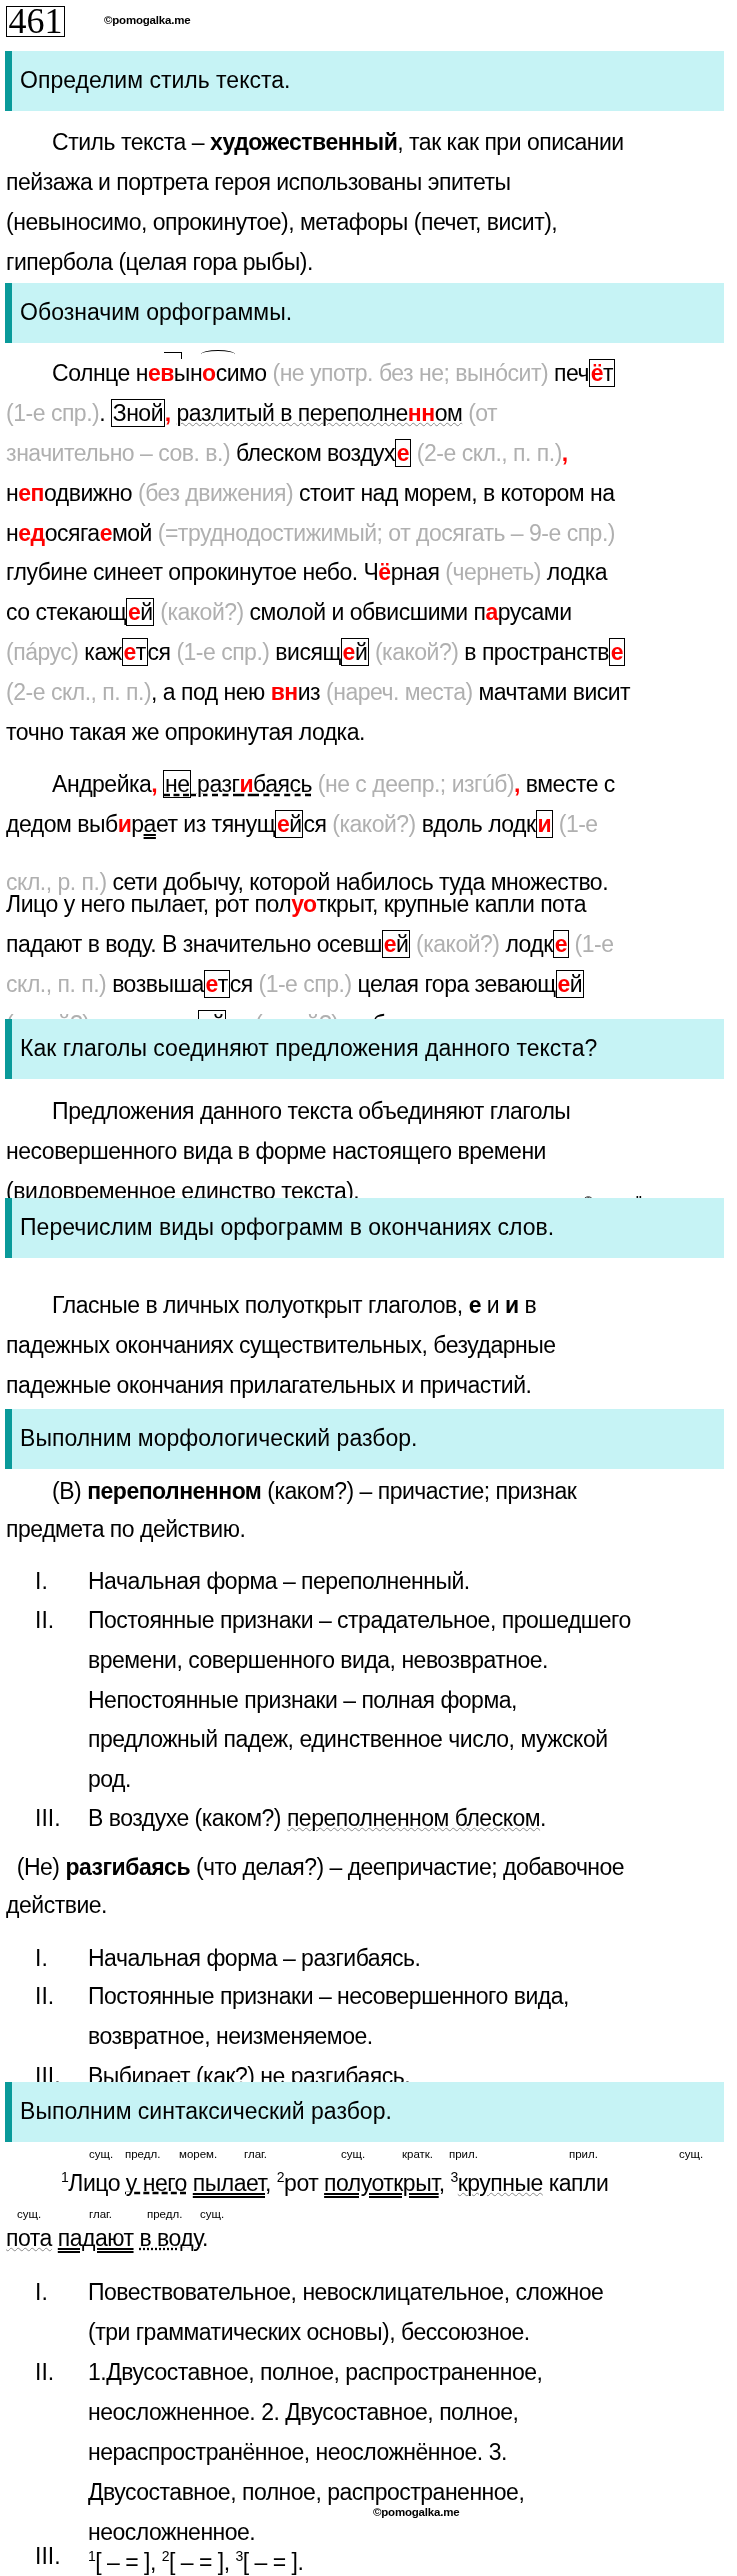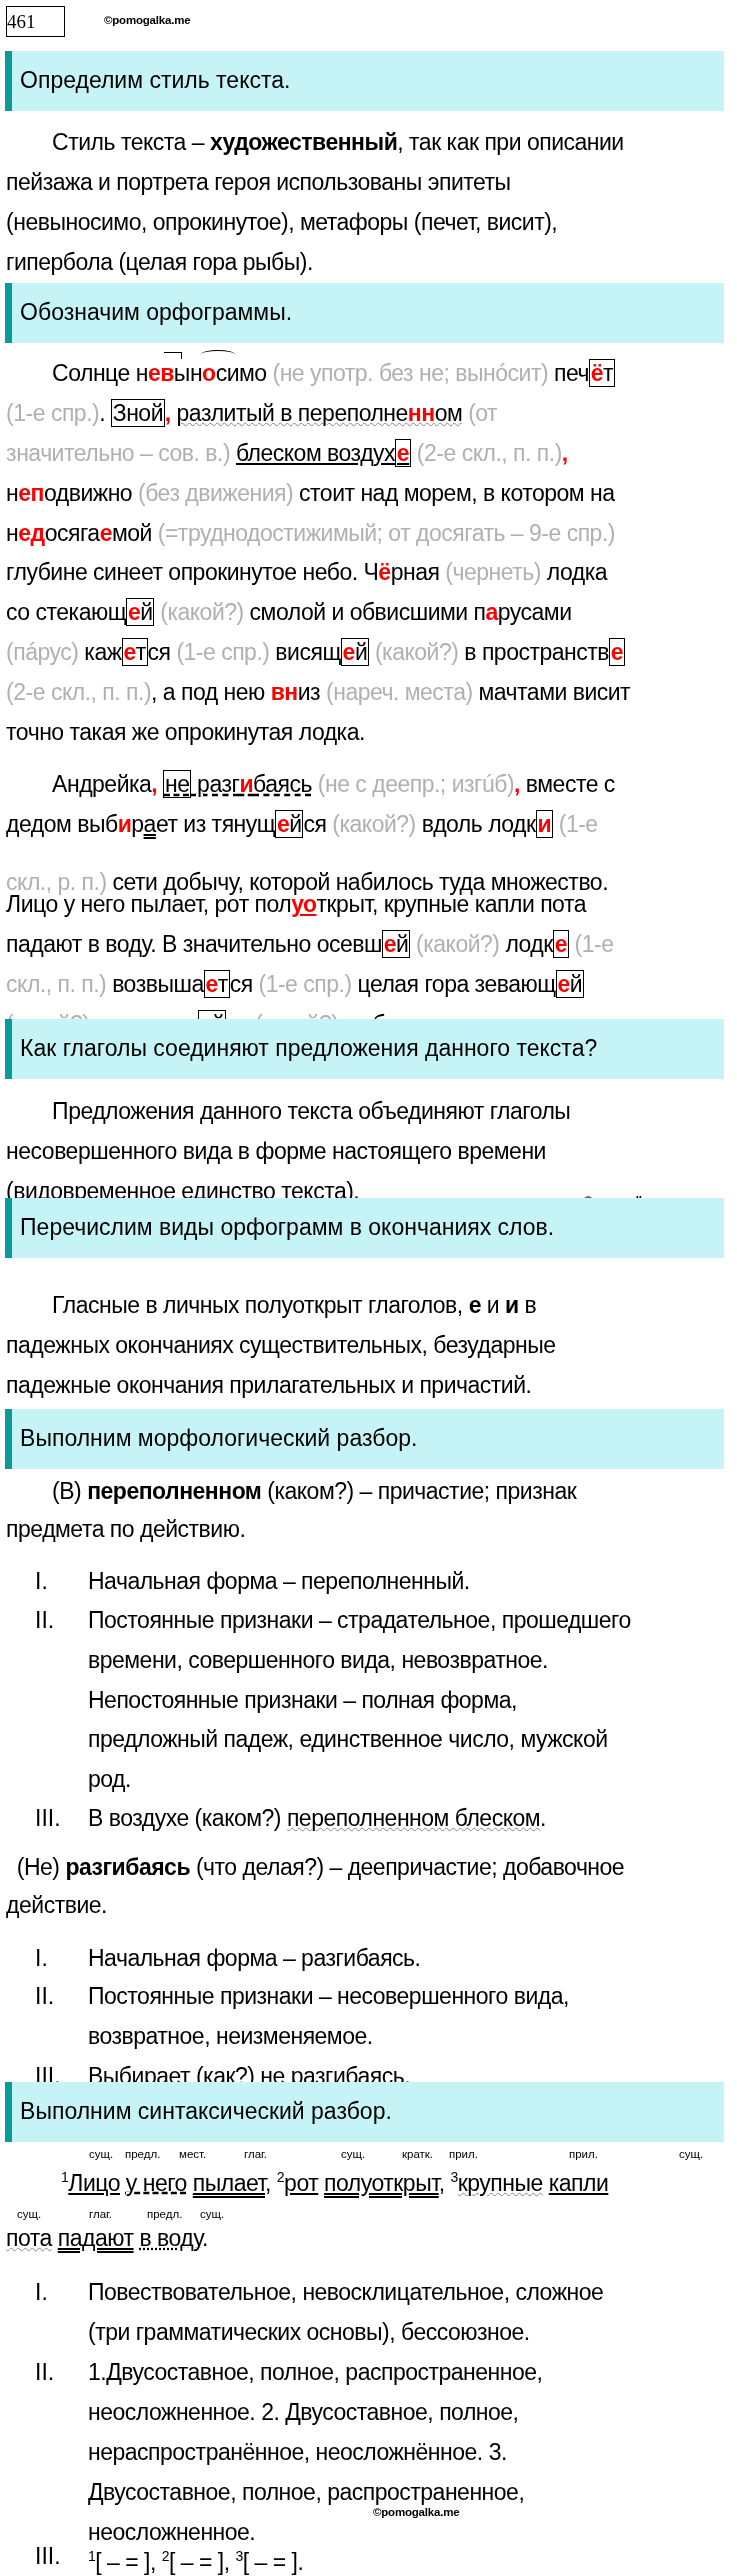--- a/index.html
+++ b/index.html
@@ -1,28 +1,28 @@
 <!DOCTYPE html>
 <html style="font-size:12.3px"><head>
 <meta charset="utf-8">
 <style>
   html,body{margin:0;padding:0;background:#fff;}
   body{width:737px;height:2576px;position:relative;overflow:hidden;font-family:"Liberation Sans",sans-serif;color:#000;}
   .abs{position:absolute;}
-  .numbox{left:6.1px;top:6.1px;width:57px;height:29px;border:1.5px solid #000;font-family:"Liberation Serif",serif;font-size:19px;line-height:29px;}
+  .numbox{left:6.1px;top:6.1px;width:57px;height:29px;border:1.5px solid #000;font-family:"Liberation Serif",serif;font-size:36px;line-height:29px;text-align:center;}
   .wm{font-family:"Liberation Sans",sans-serif;font-weight:bold;font-size:11.5px;letter-spacing:-0.2px;}
   .band{left:5.4px;width:719px;height:60px;background:#c6f3f5;border-left:7px solid #0a9a9a;box-sizing:border-box;}
   .band span{position:absolute;left:7.7px;top:15.4px;font-size:23px;line-height:29px;white-space:nowrap;}
   .line{position:absolute;left:6.1px;font-size:23px;line-height:31px;white-space:nowrap;letter-spacing:-0.5px;}
   .ind{padding-left:46px;}
   .g{color:#b0b0b0;}
   .r{color:#ff0000;font-weight:bold;}
   .b{font-weight:bold;}
   .box{border:1.5px solid #000;padding:0 0.8px;}
-  .u{text-decoration:underline;}
+  .u{}
   .wav{text-decoration:underline wavy #888;text-decoration-thickness:0.8px;}
   .dbl{text-decoration:underline double;}
   .dash{text-decoration:underline dashed;}
   .dashdot{text-decoration:underline dotted;}
   .roman{position:absolute;left:35px;font-size:23px;line-height:31px;}
   .li{position:absolute;left:88px;font-size:23px;line-height:31px;white-space:nowrap;letter-spacing:-0.5px;}
   .tag{position:absolute;font-size:11.5px;line-height:14px;white-space:nowrap;}
   sup{font-size:14px;}
   .arc{position:absolute;width:23px;height:7.7px;border-top:1.5px solid #000;border-radius:50% 50% 0 0;}
   .root{position:absolute;height:6.1px;border-top:1.5px solid #000;border-right:1.5px solid #000;}
@@ -108,21 +108,21 @@
 <div class="li" style="top:2021px;">возвратное, неизменяемое.</div>
 <div class="roman" style="top:2061px;">III.</div>
 <div class="li" style="top:2061px;"><span>Выбирает (как?) </span><span class="dash">не разгибаясь</span><span>.</span></div>
 
 <div class="abs band" style="top:2082px;">
     <span>Выполним синтаксический разбор.</span>
   </div>
 
 <div class="tag" style="left:89px;top:2147px;">сущ.</div>
 <div class="tag" style="left:125px;top:2147px;">предл.</div>
-<div class="tag" style="left:179px;top:2147px;">мест.</div>
+<div class="tag" style="left:179px;top:2147px;">морем.</div>
 <div class="tag" style="left:244px;top:2147px;">глаг.</div>
 <div class="tag" style="left:341px;top:2147px;">сущ.</div>
 <div class="tag" style="left:402px;top:2147px;">кратк.</div>
 <div class="tag" style="left:449px;top:2147px;">прил.</div>
 <div class="tag" style="left:569px;top:2147px;">прил.</div>
 <div class="tag" style="left:679px;top:2147px;">сущ.</div>
 
 <div class="line" style="top:2162px;left:61px;"><sup>1</sup><span class="u">Лицо</span> <span class="dash">у него</span> <span class="dbl">пылает</span><span>,</span> <sup>2</sup><span class="u">рот</span> <span class="dbl">полуоткрыт</span><span>,</span> <sup>3</sup><span class="wav">крупные</span> <span class="u">капли</span></div>
 
 <div class="tag" style="left:17px;top:2207px;">сущ.</div>

